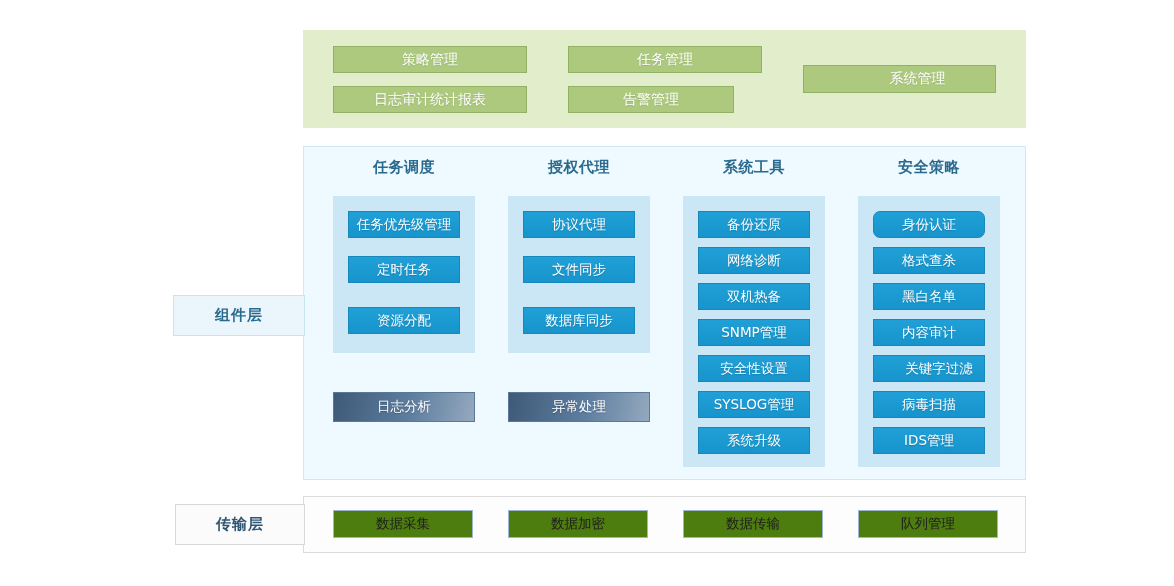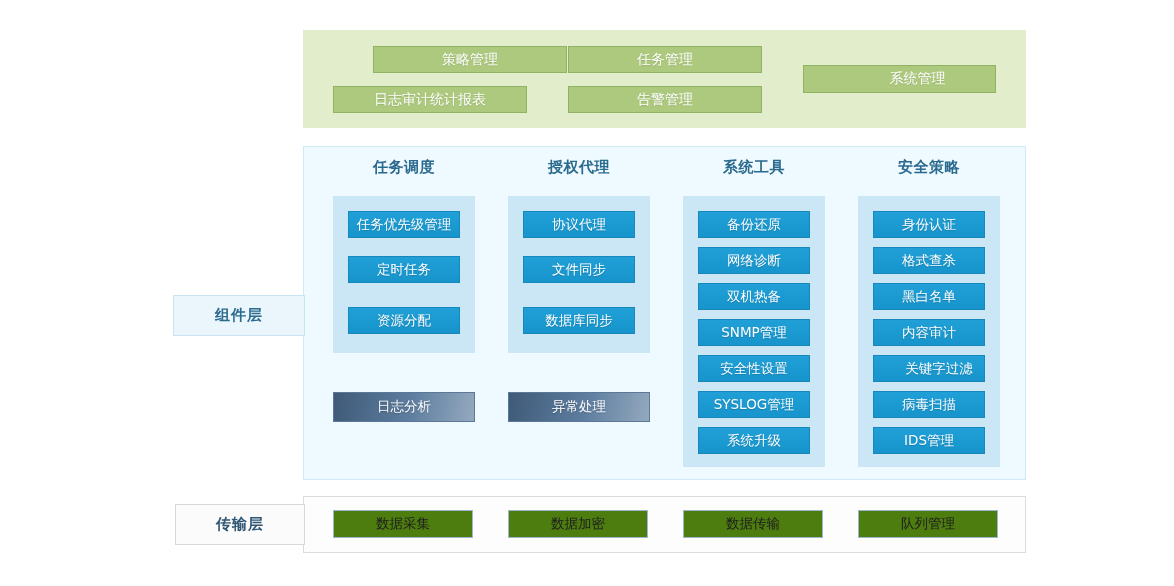--- a/index.html
+++ b/index.html
@@ -117,37 +117,37 @@
   }
 </style>
 </head>
 <body>
 
 <div id="stage">
 
   <div class="band presentation" style="left:303px; top:30px; width:723px; height:98px;"></div>
 
 
-  <div class="node btn-green" style="left:333px; top:46px; width:194px; height:27px;margin-left:40px;">
+  <div class="node btn-green" style="left:333px; top:46px; width:194px; height:27px;">
     <span>策略管理</span>
   </div>
 
   <div class="node btn-green" style="left:568px; top:46px; width:194px; height:27px;">
     <span>任务管理</span>
   </div>
 
   <div class="node btn-green" style="left:803px; top:65px; width:193px; height:28px;padding-left:36px;">
     <span>系统管理</span>
   </div>
 
   <div class="node btn-green" style="left:333px; top:86px; width:194px; height:27px;">
     <span>日志审计统计报表</span>
   </div>
 
-  <div class="node btn-green" style="left:568px; top:86px; width:194px; height:27px;">
+  <div class="node btn-green" style="left:568px; top:86px; width:166px; height:27px;">
     <span>告警管理</span>
   </div>
 
   <div class="band component" style="left:303px; top:146px; width:723px; height:334px;"></div>
 
   <div class="node layer-label blue" style="left:173px; top:295px; width:132px; height:41px;">
     <span>组件层</span>
   </div>
 
   <div class="node col-title" style="left:333px; top:156px; width:142px; height:22px;">
@@ -207,21 +207,21 @@
     <span>SYSLOG管理</span>
   </div>
   <div class="node btn-blue" style="left:698px; top:427px; width:112px; height:27px;">
     <span>系统升级</span>
   </div>
 
   <div class="node col-title" style="left:858px; top:156px; width:142px; height:22px;">
     <span>安全策略</span>
   </div>
   <div class="col-panel" style="left:858px; top:196px; width:142px; height:271px;"></div>
-  <div class="node btn-blue" style="left:873px; top:211px; width:112px; height:27px;">
+  <div class="node btn-blue" style="left:873px; top:211px; width:112px; height:27px;border-radius:7px;">
     <span>身份认证</span>
   </div>
   <div class="node btn-blue" style="left:873px; top:247px; width:112px; height:27px;">
     <span>格式查杀</span>
   </div>
   <div class="node btn-blue" style="left:873px; top:283px; width:112px; height:27px;">
     <span>黑白名单</span>
   </div>
   <div class="node btn-blue" style="left:873px; top:319px; width:112px; height:27px;">
     <span>内容审计</span>

